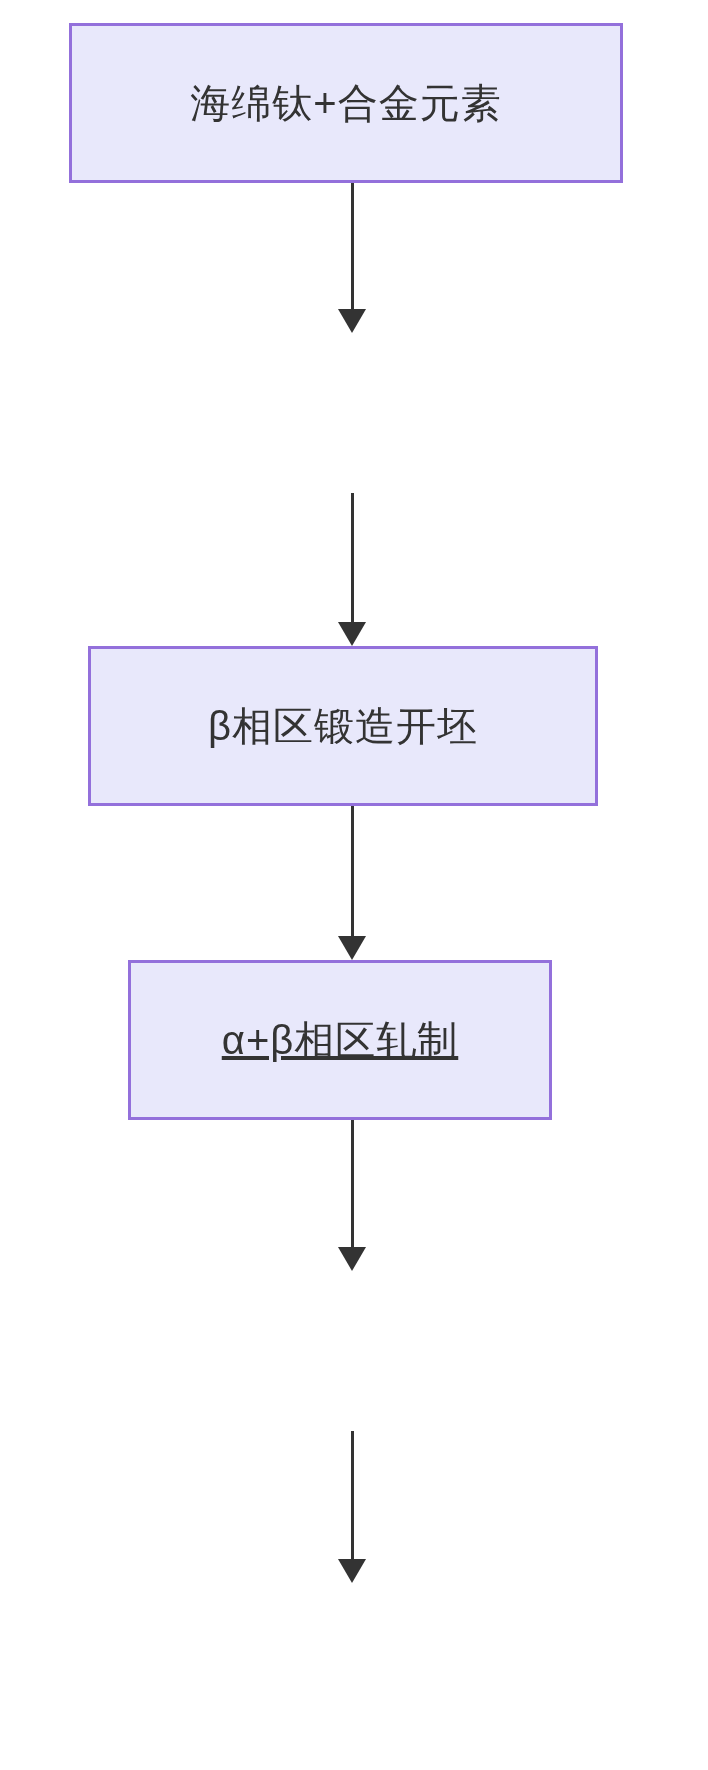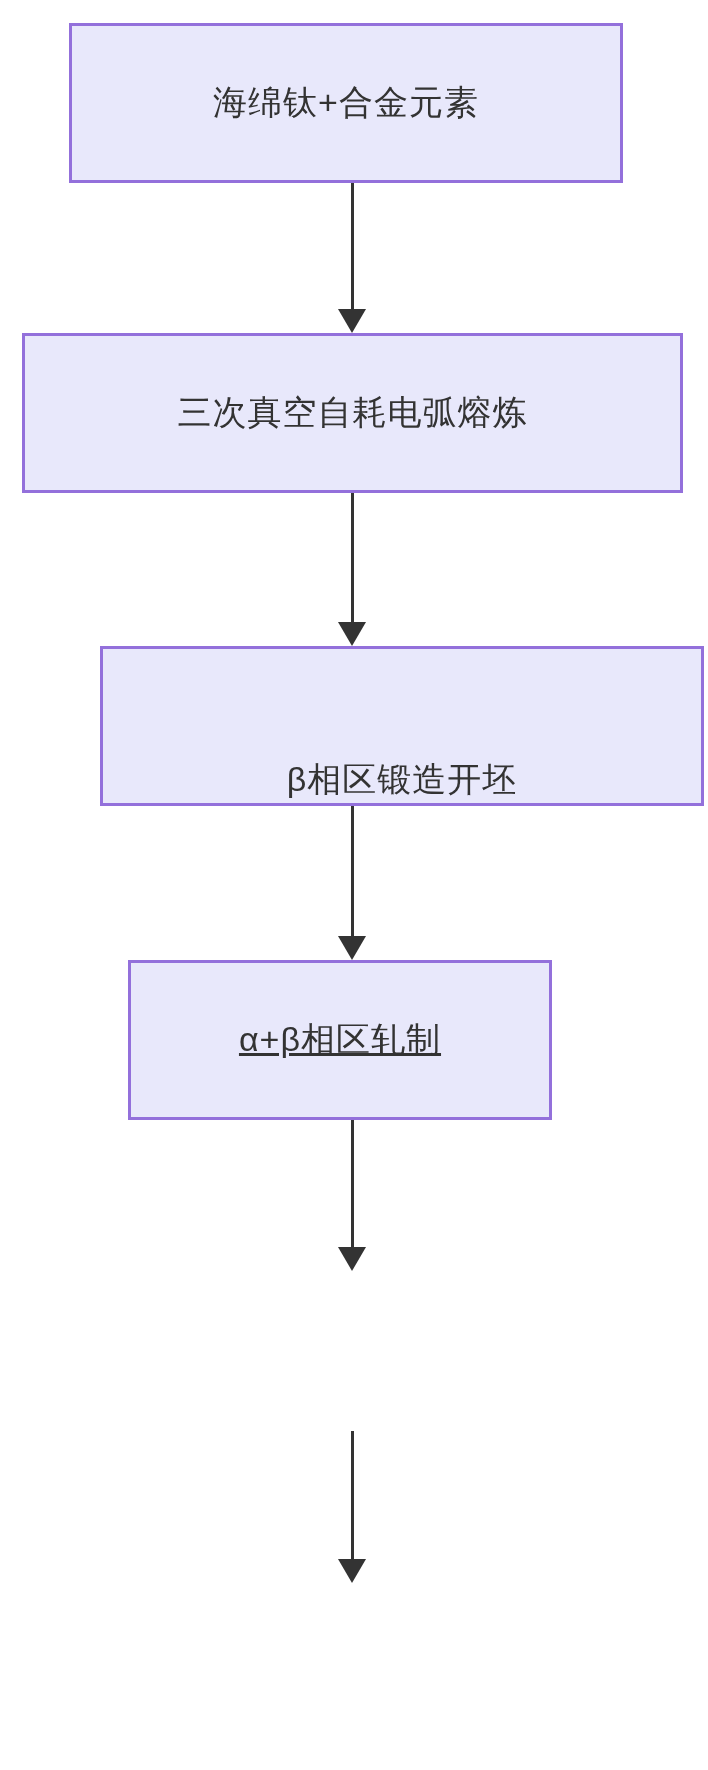--- a/index.html
+++ b/index.html
@@ -17,28 +17,28 @@
   }
   .node {
     position: absolute;
     height: 160px;
     background: #e8e8fb;
     border: 3px solid #9370db;
     box-sizing: border-box;
     display: flex;
     align-items: center;
     justify-content: center;
-    font-size: 34px;
+    font-size: 40px;
     color: #333333;
     letter-spacing: 1px;
     white-space: nowrap;
   }
   .node-1 { top: 23px;   left: 69px;  width: 554px; }
   .node-2 { top: 333px;  left: 22px;  width: 661px; }
-  .node-3 { top: 646px;  left: 100px; width: 604px; align-items: flex-end; }
+  .node-3 { top: 646px;  left: 88px; width: 510px; }
   .node-4 { top: 960px;  left: 128px; width: 424px; text-decoration: underline; }
   .node-5 { top: 1271px; left: 83px;  width: 538px; }
   .node-6 { top: 1583px; left: 58px;  width: 588px; }
 
   .arrow {
     position: absolute;
     left: 338px;          
     width: 28px;
   }
   .arrow .shaft {
@@ -72,23 +72,20 @@
 
   <div class="node node-1">
     <span>海绵钛+合金元素</span>
   </div>
 
   <div class="arrow arrow-1">
     <div class="shaft"></div>
     <div class="head"></div>
   </div>
 
-  <div class="node node-2">
-    <span>三次真空自耗电弧熔炼</span>
-  </div>
 
   <div class="arrow arrow-2">
     <div class="shaft"></div>
     <div class="head"></div>
   </div>
 
   <div class="node node-3">
     <span>β相区锻造开坯</span>
   </div>
 

